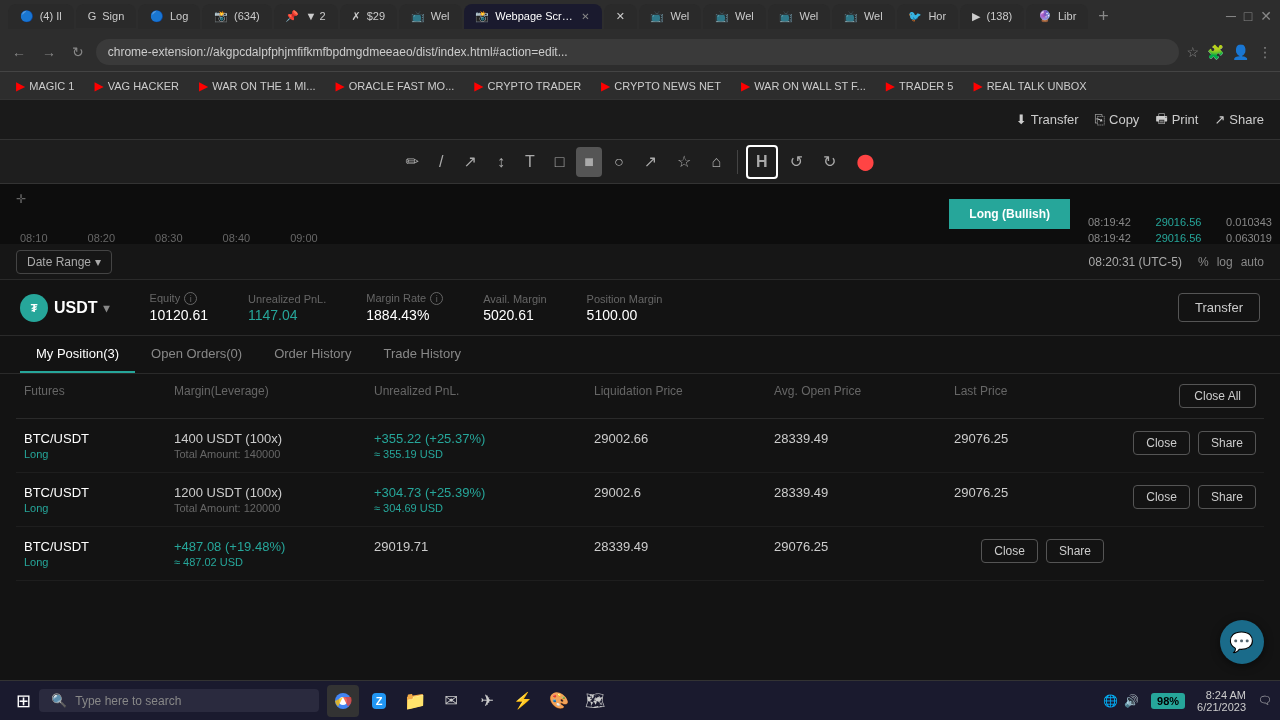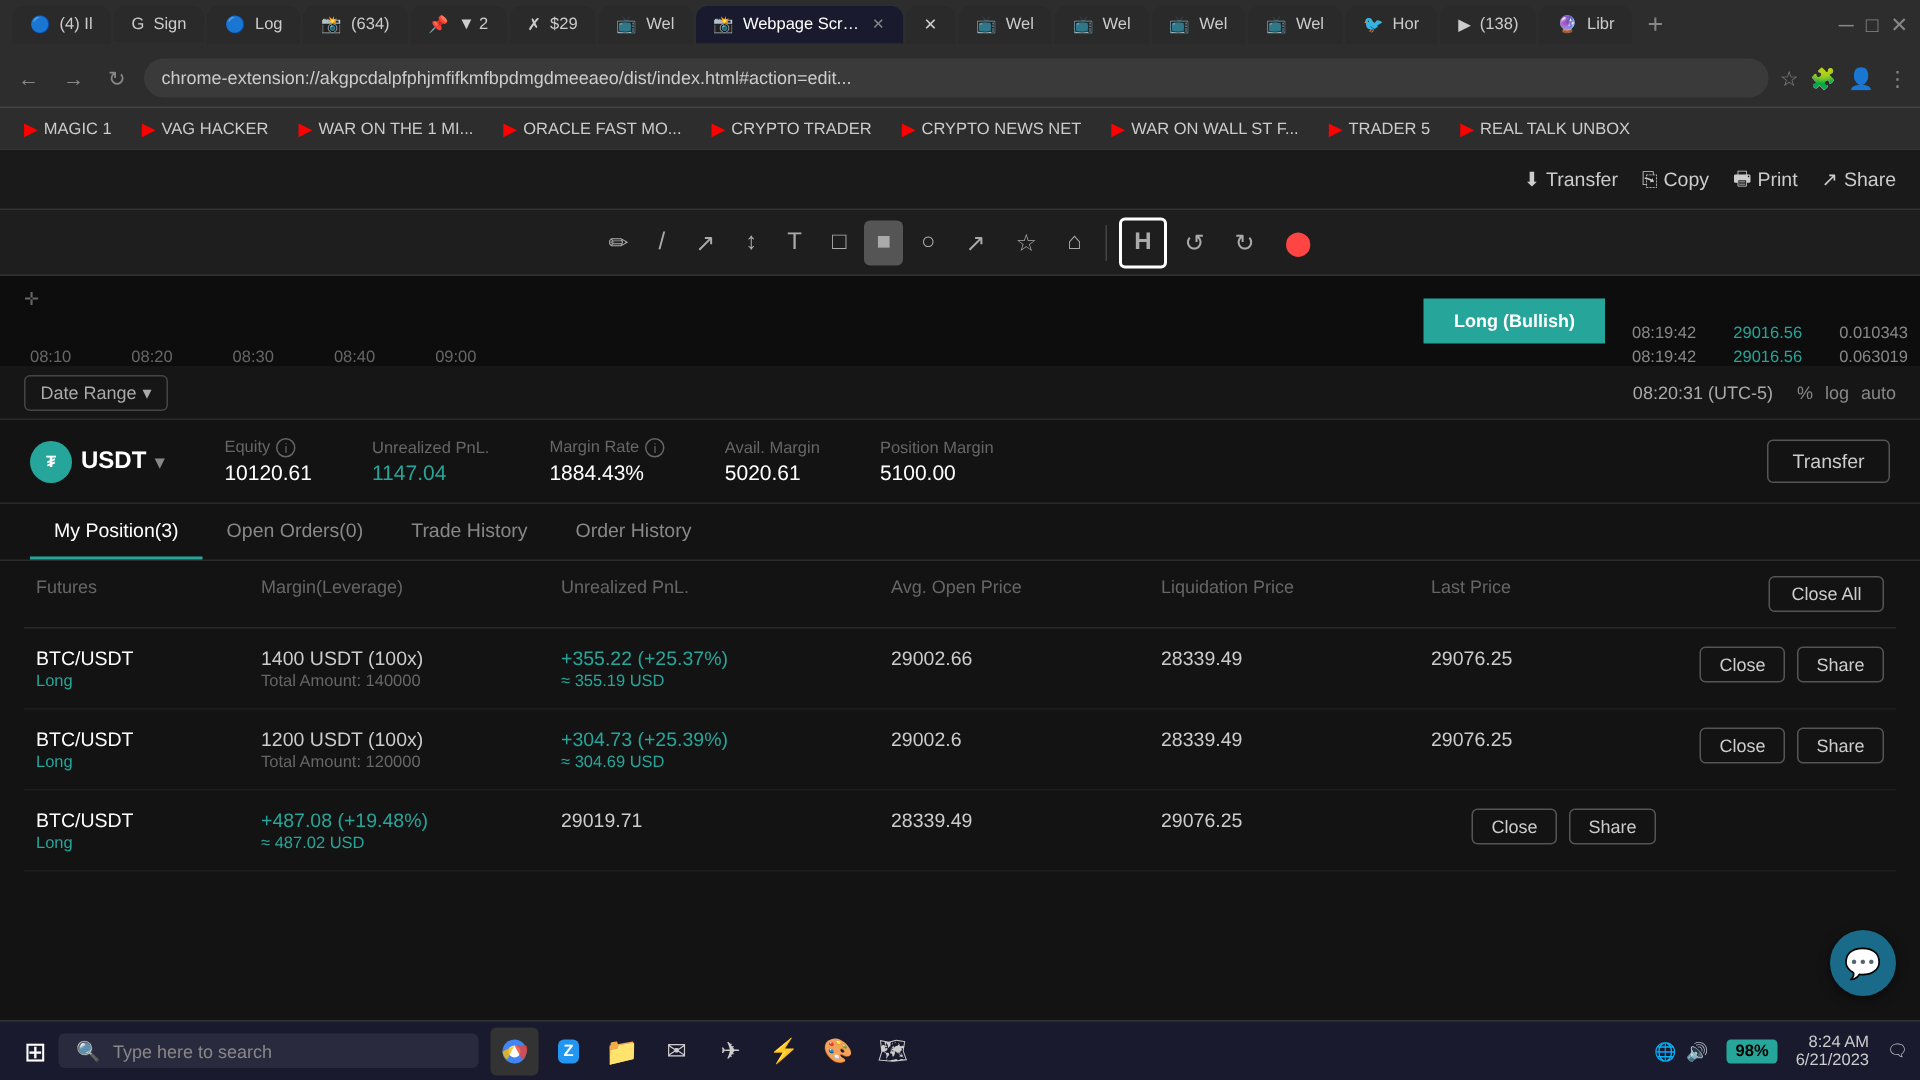--- a/index.html
+++ b/index.html
@@ -350,32 +350,32 @@
           <span>Position Margin</span>
         </div>
         <div class="metric-value">5100.00</div>
       </div>
       <button class="transfer-btn">Transfer</button>
     </div>
 
     <div class="position-tabs">
       <div class="pos-tab active">My Position(3)</div>
       <div class="pos-tab">Open Orders(0)</div>
+      <div class="pos-tab">Order History</div>
       <div class="pos-tab">Trade History</div>
-      <div class="pos-tab">Order History</div>
     </div>
 
     <div class="positions-table">
 
       <div class="table-header">
         <div>Futures</div>
         <div>Margin(Leverage)</div>
         <div>Unrealized PnL.</div>
+        <div>Liquidation Price</div>
         <div>Avg. Open Price</div>
-        <div>Liquidation Price</div>
         <div>Last Price</div>
         <div style="display:flex;justify-content:flex-end;">
           <button class="close-all-btn">Close All</button>
         </div>
       </div>
 
       <div class="table-row">
         <div>
           <div class="futures-name">BTC/USDT</div>
           <div class="futures-side">Long</div>

